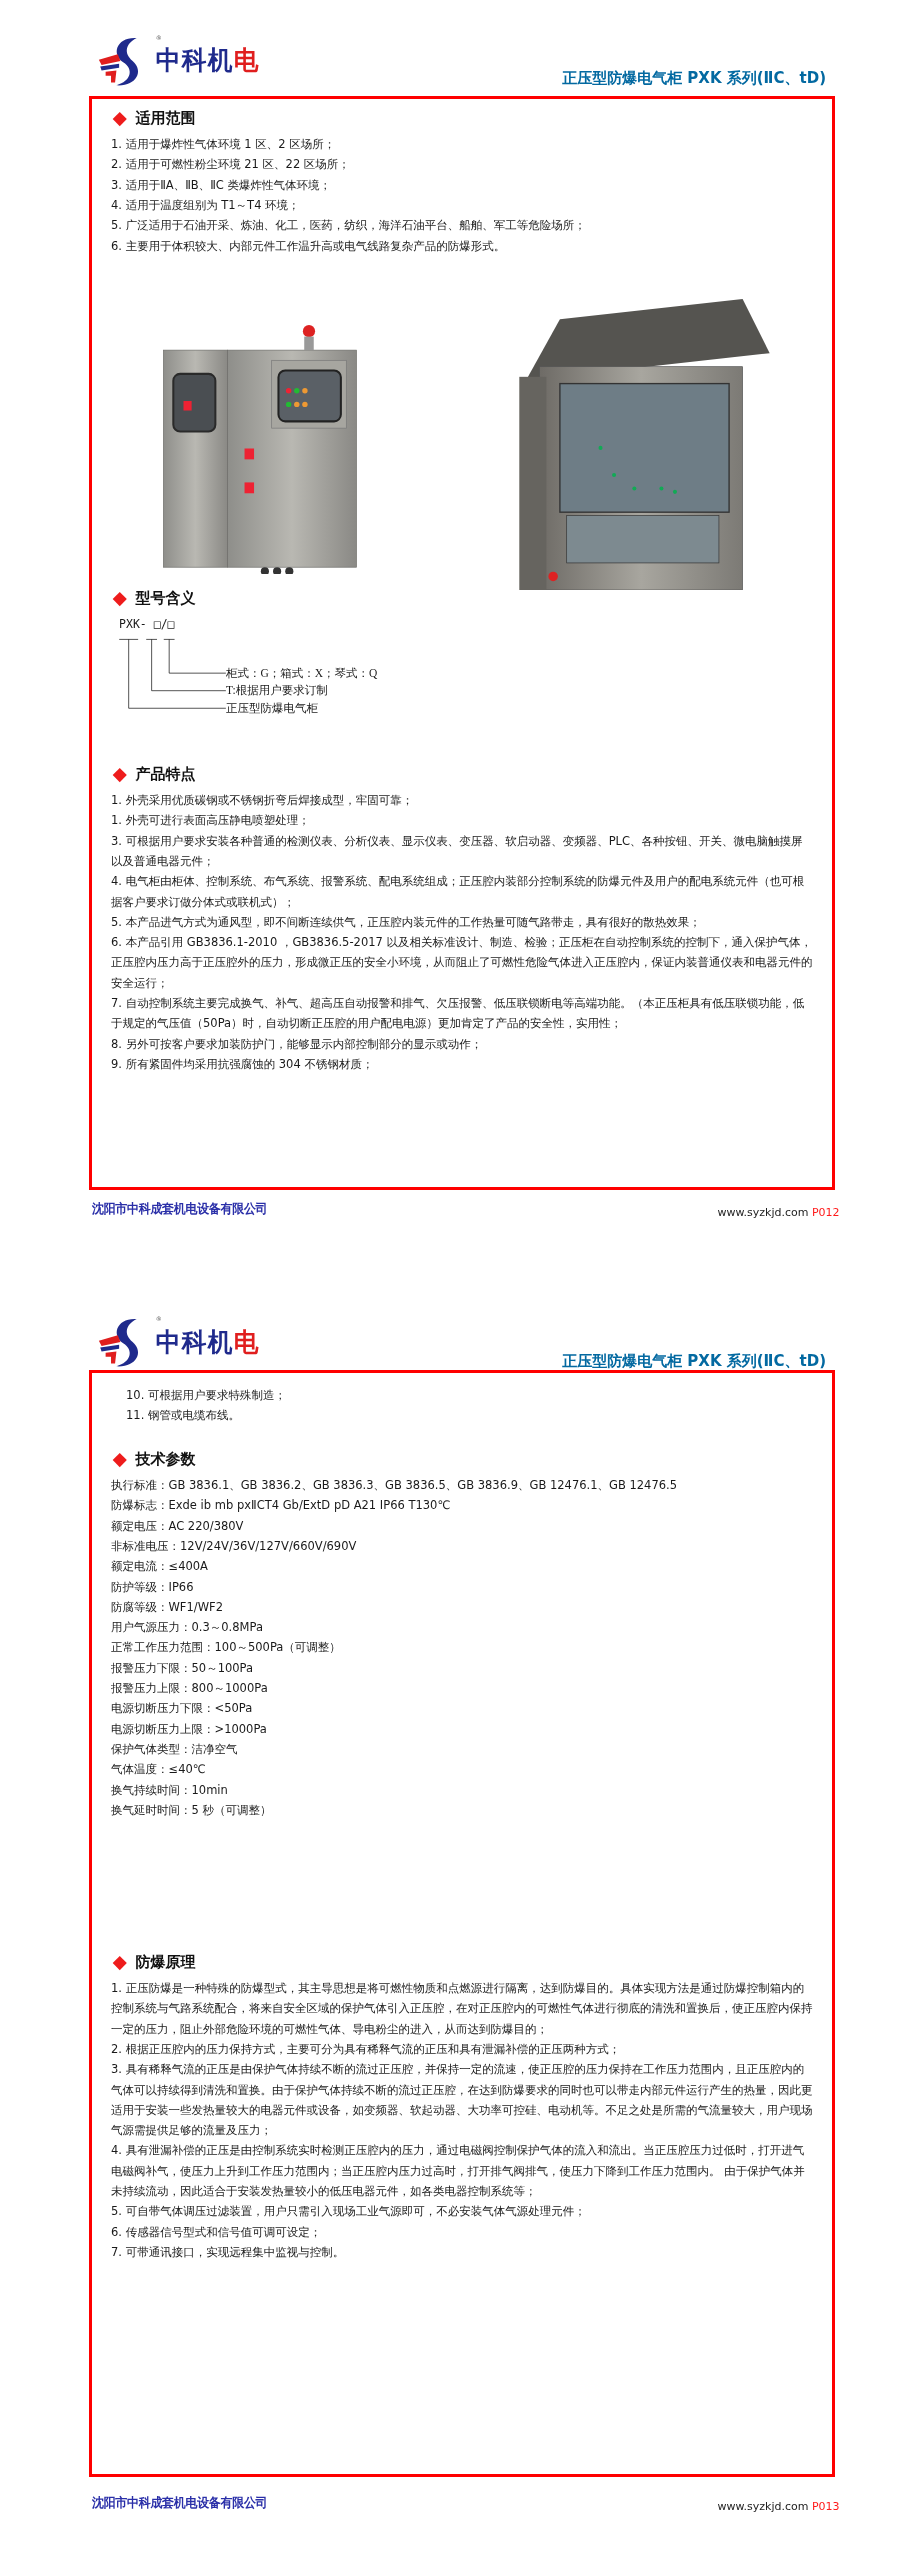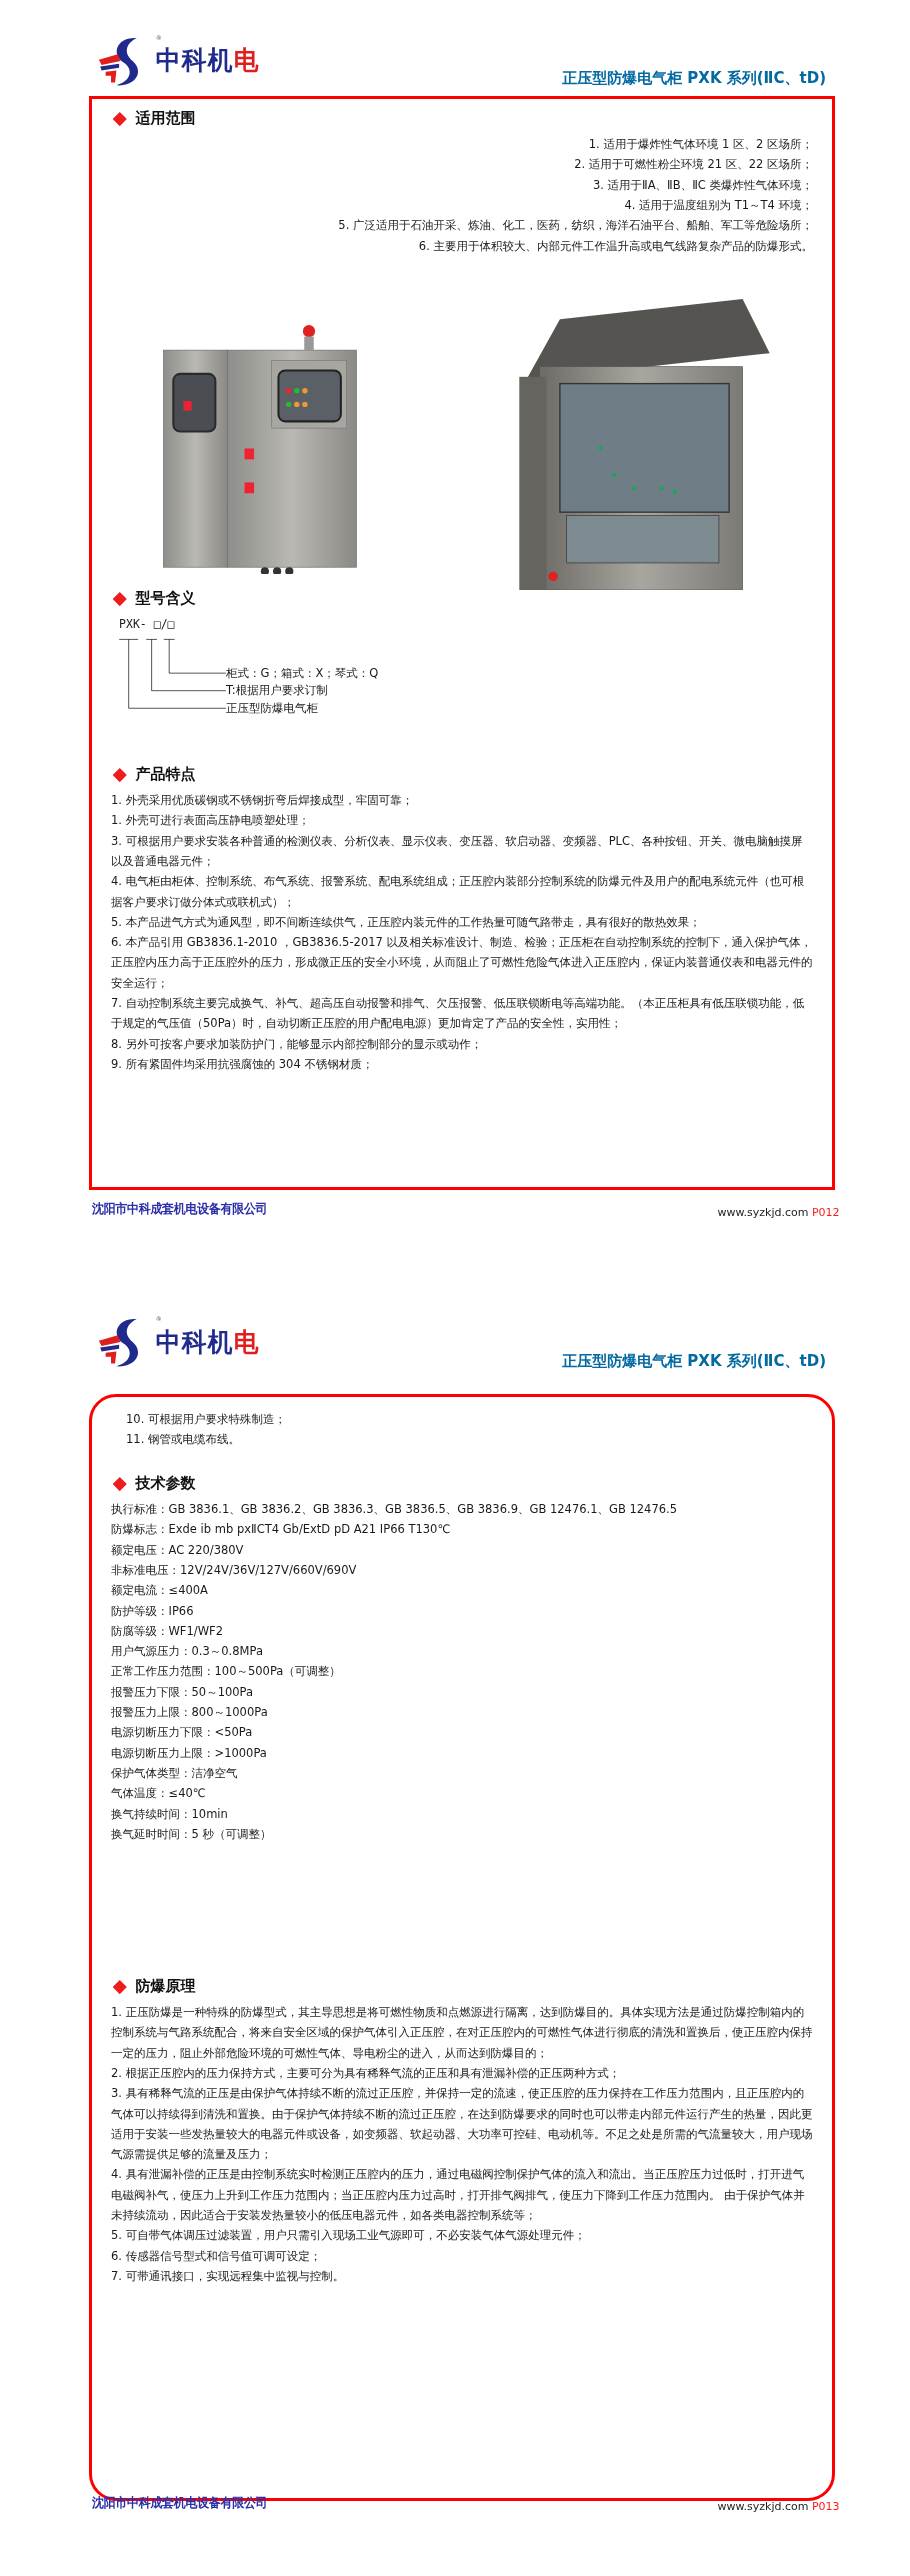--- a/index.html
+++ b/index.html
@@ -11,37 +11,37 @@
   .header { position: absolute; left: 89px; width: 752px; }
   .logo { position: absolute; left: 6.8px; display: flex; align-items: center; }
   .logo svg { display: block; }
   .logo-text { font-family: "DejaVu Sans", sans-serif; font-weight: bold; font-size: 26px; color: #1f2a8c; letter-spacing: 1.4px; margin-left: 4.1px; transform: scaleX(0.95); }
   .logo-text .red { color: #e01e1e; }
   .logo-reg { position: absolute; left: 60px; top: 0; font-size: 6.1px; color: #555; }
   .series-title { position: absolute; right: 15px; font-weight: bold; font-size: 15px; color: #0369a1; letter-spacing: 0px; white-space: nowrap; }
 
   .frame { position: absolute; left: 89px; width: 746px; border: 3.4px solid #ff0000; box-sizing: border-box; background: #fff; }
   .page1 .frame { top: 96px; height: 1094px; }
-  .page2 .frame { top: 120px; height: 1107px; border-radius: 27px; }
+  .page2 .frame { top: 96px; height: 1107px; }
 
   .section { position: absolute; left: 19px; right: 19px; }
   .sec-title { display: flex; align-items: center; font-weight: bold; font-size: 15px; color: #111; height: 23px; }
   .diamond { width: 9.5px; height: 9.5px; background: #ee1c1c; transform: rotate(45deg); margin: 0 11px 0 4.1px; display: inline-block; }
   .list { margin: 4.1px 0 0 0; padding: 0; list-style: none; }
   .list li { font-size: 11.5px; line-height: 20.3px; color: #1a1a1a; }
   .list.wide li { line-height: 20.3px; }
 
   .photos { position: absolute; left: 34px; top: 197px; width: 664px; height: 291px; }
   .cab1 { position: absolute; left: 37px; top: 27px; width: 197px; height: 251px; }
   .cab2 { position: absolute; left: 393px; top: 3.4px; width: 251px; height: 291px; }
 
   .model { position: absolute; left: 19px; top: 488px; width: 475px; height: 136px; }
   .model-code { position: absolute; left: 8.1px; top: 30px; font-family: "DejaVu Sans Mono", monospace; font-size: 11.5px; }
   .model-diagram { position: absolute; left: 0; top: 47px; }
-  .model-label { position: absolute; left: 115px; font-size: 11.5px; white-space: nowrap; }
+  .model-label { position: absolute; left: 115px; font-size: 11.5px; white-space: nowrap; font-family: Liberation Serif, serif; }
 
   .footer { position: absolute; left: 89px; width: 752px; height: 27px; }
   .company { position: absolute; left: 3.4px; top: 1.4px; font-weight: bold; font-size: 13px; color: #2a2fa8; letter-spacing: -0.3px; transform: scaleX(0.92); transform-origin: left; white-space: nowrap; }
   .site { position: absolute; right: 1.4px; top: 6.8px; font-size: 11px; color: #222; white-space: nowrap; margin-left: 8px; }
   .site .pg { color: #ff1a1a; }
 </style>
 </head>
 <body>
 
 <div class="page page1">
@@ -55,21 +55,21 @@
         <path d="M14 56 L30 54 L28 72 L22 72 L22 62 L14 62 Z" fill="#e01e1e"></path>
       </svg>
       <span class="logo-reg">®</span>
       <span class="logo-text"><span>中科机</span><span class="red">电</span></span>
     </div>
     <div class="series-title" style="top:42px;">正压型防爆电气柜 PXK 系列(ⅡC、tD)</div>
   </div>
 
   <div class="frame">
 
-    <div class="section" style="top:8.1px;text-align:right;">
+    <div class="section" style="top:8.1px;">
       <div class="sec-title">
         <span class="diamond"></span>
         <span>适用范围</span>
       </div>
       <ul class="list">
         <li>1. 适用于爆炸性气体环境 1 区、2 区场所；</li>
         <li>2. 适用于可燃性粉尘环境 21 区、22 区场所；</li>
         <li>3. 适用于ⅡA、ⅡB、ⅡC 类爆炸性气体环境；</li>
         <li>4. 适用于温度组别为 T1～T4 环境；</li>
         <li>5. 广泛适用于石油开采、炼油、化工，医药，纺织，海洋石油平台、船舶、军工等危险场所；</li>

